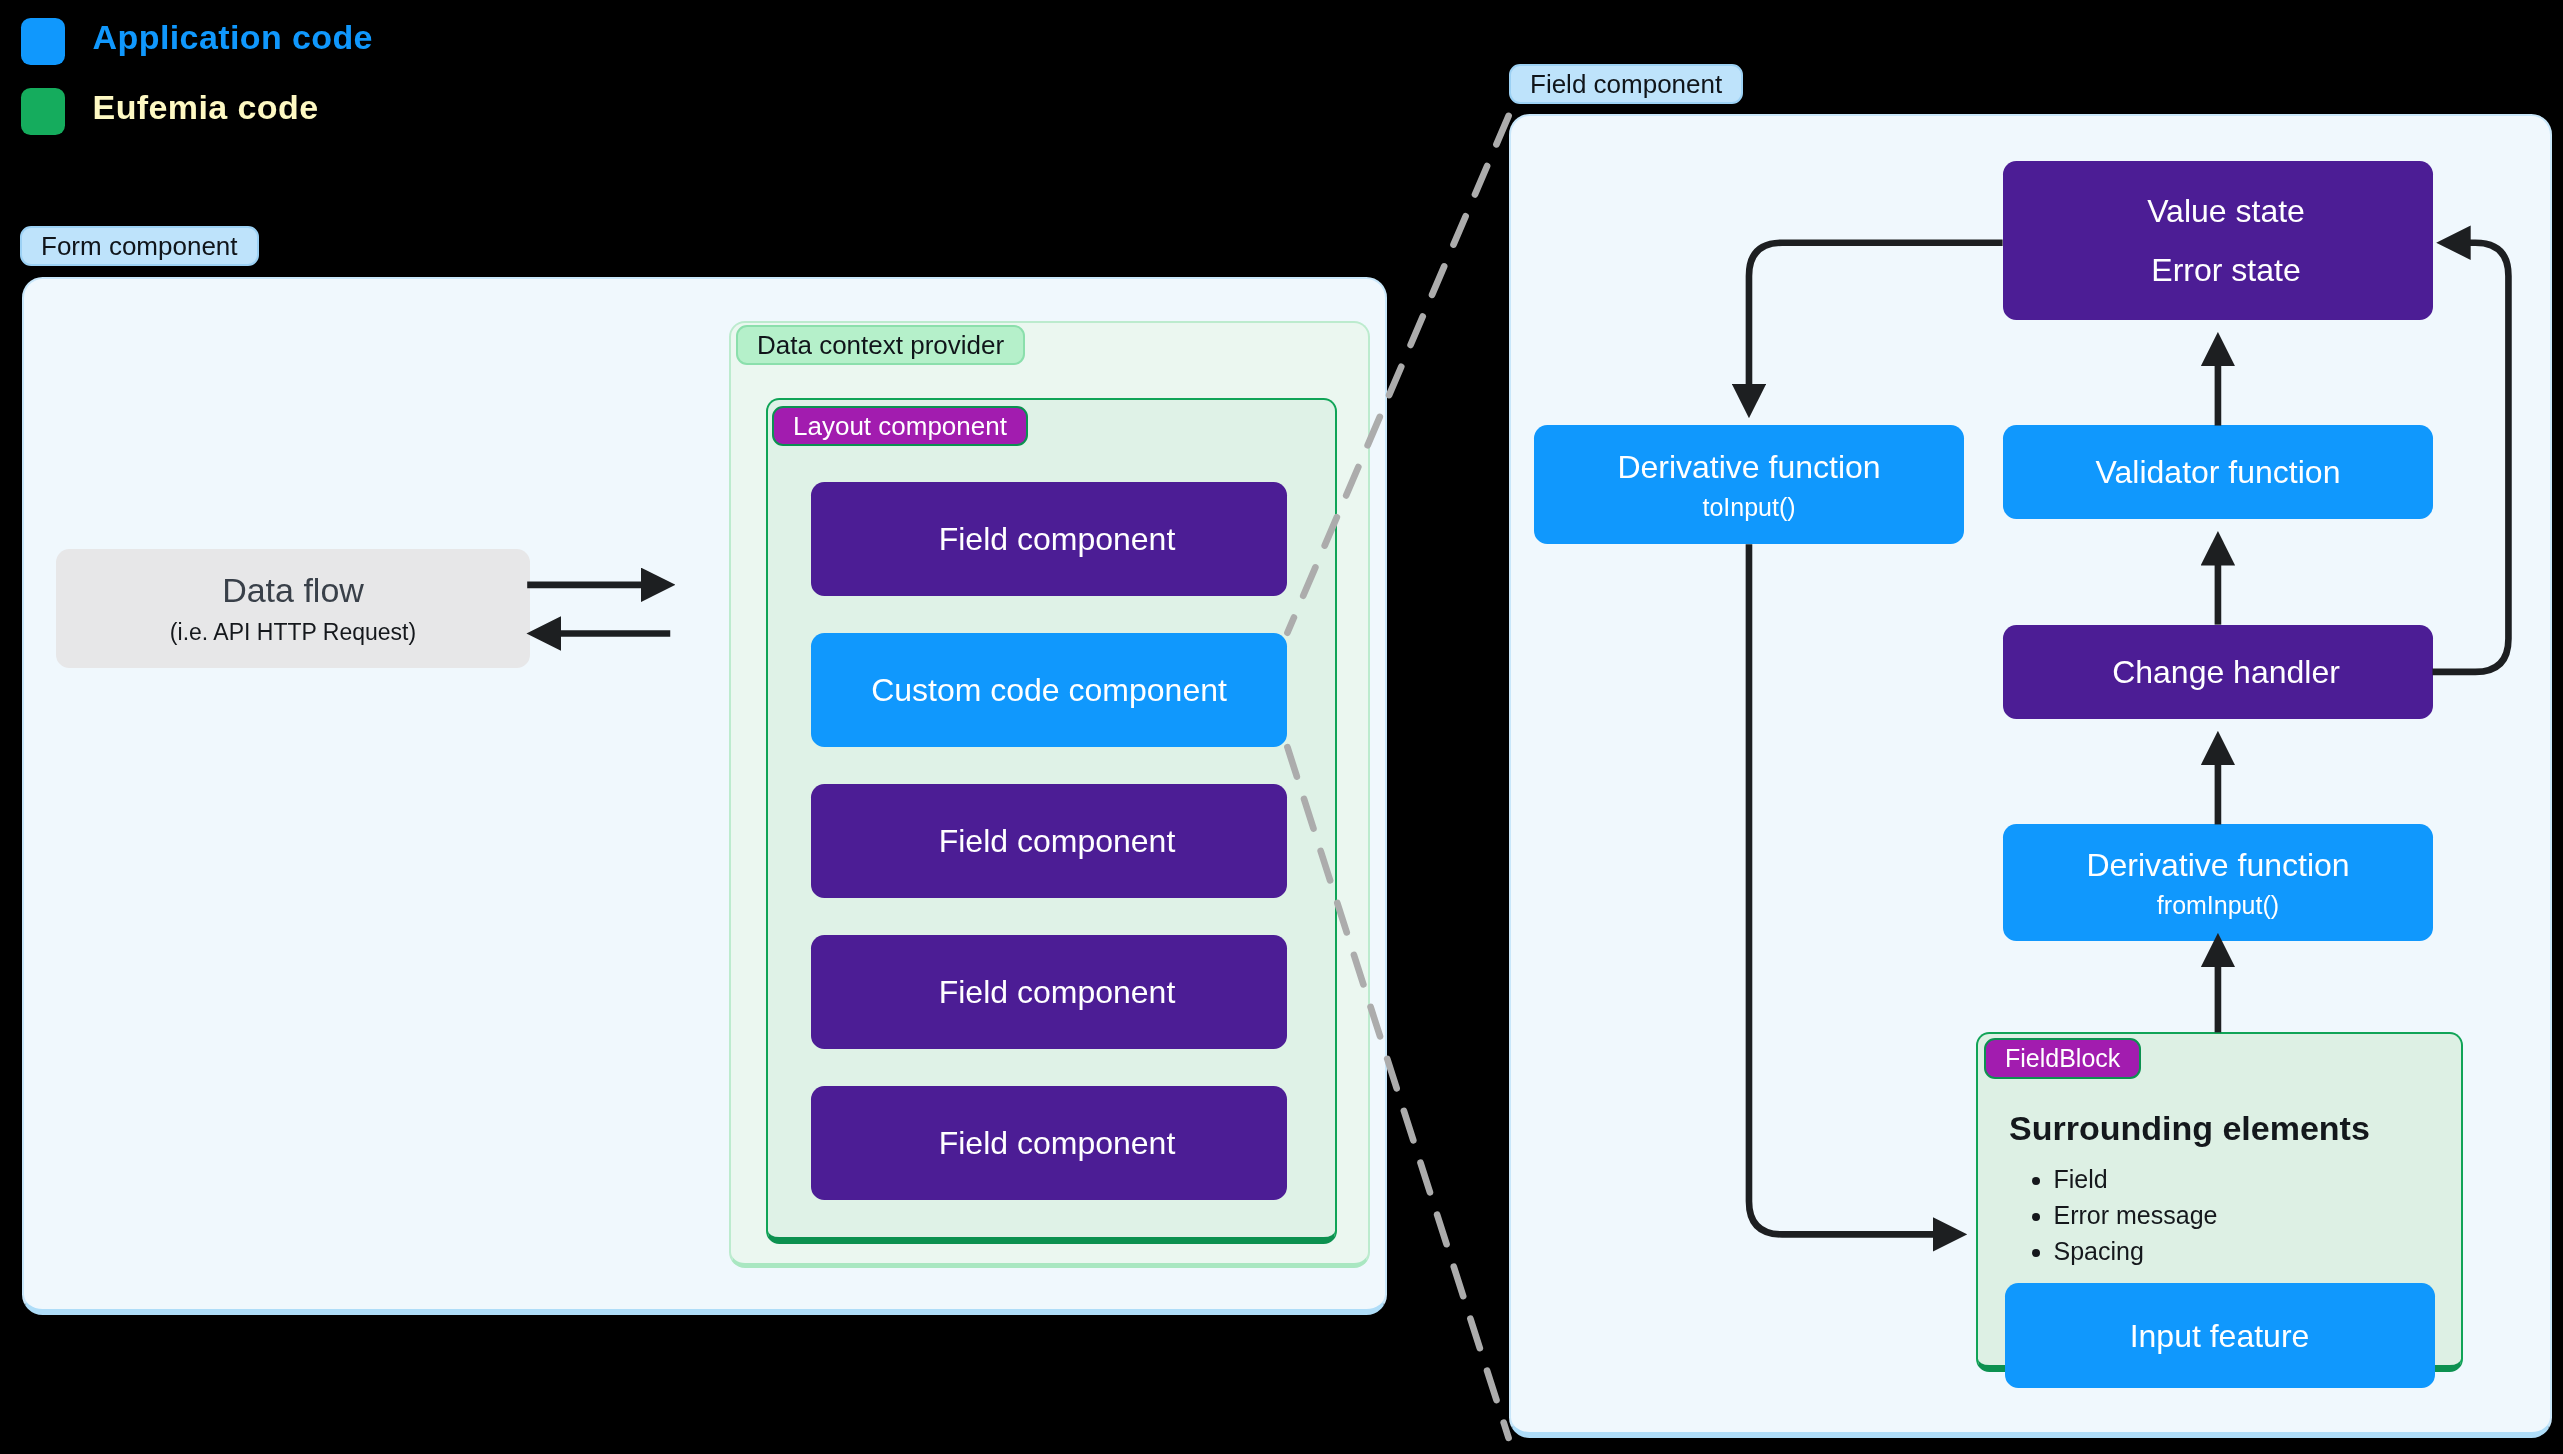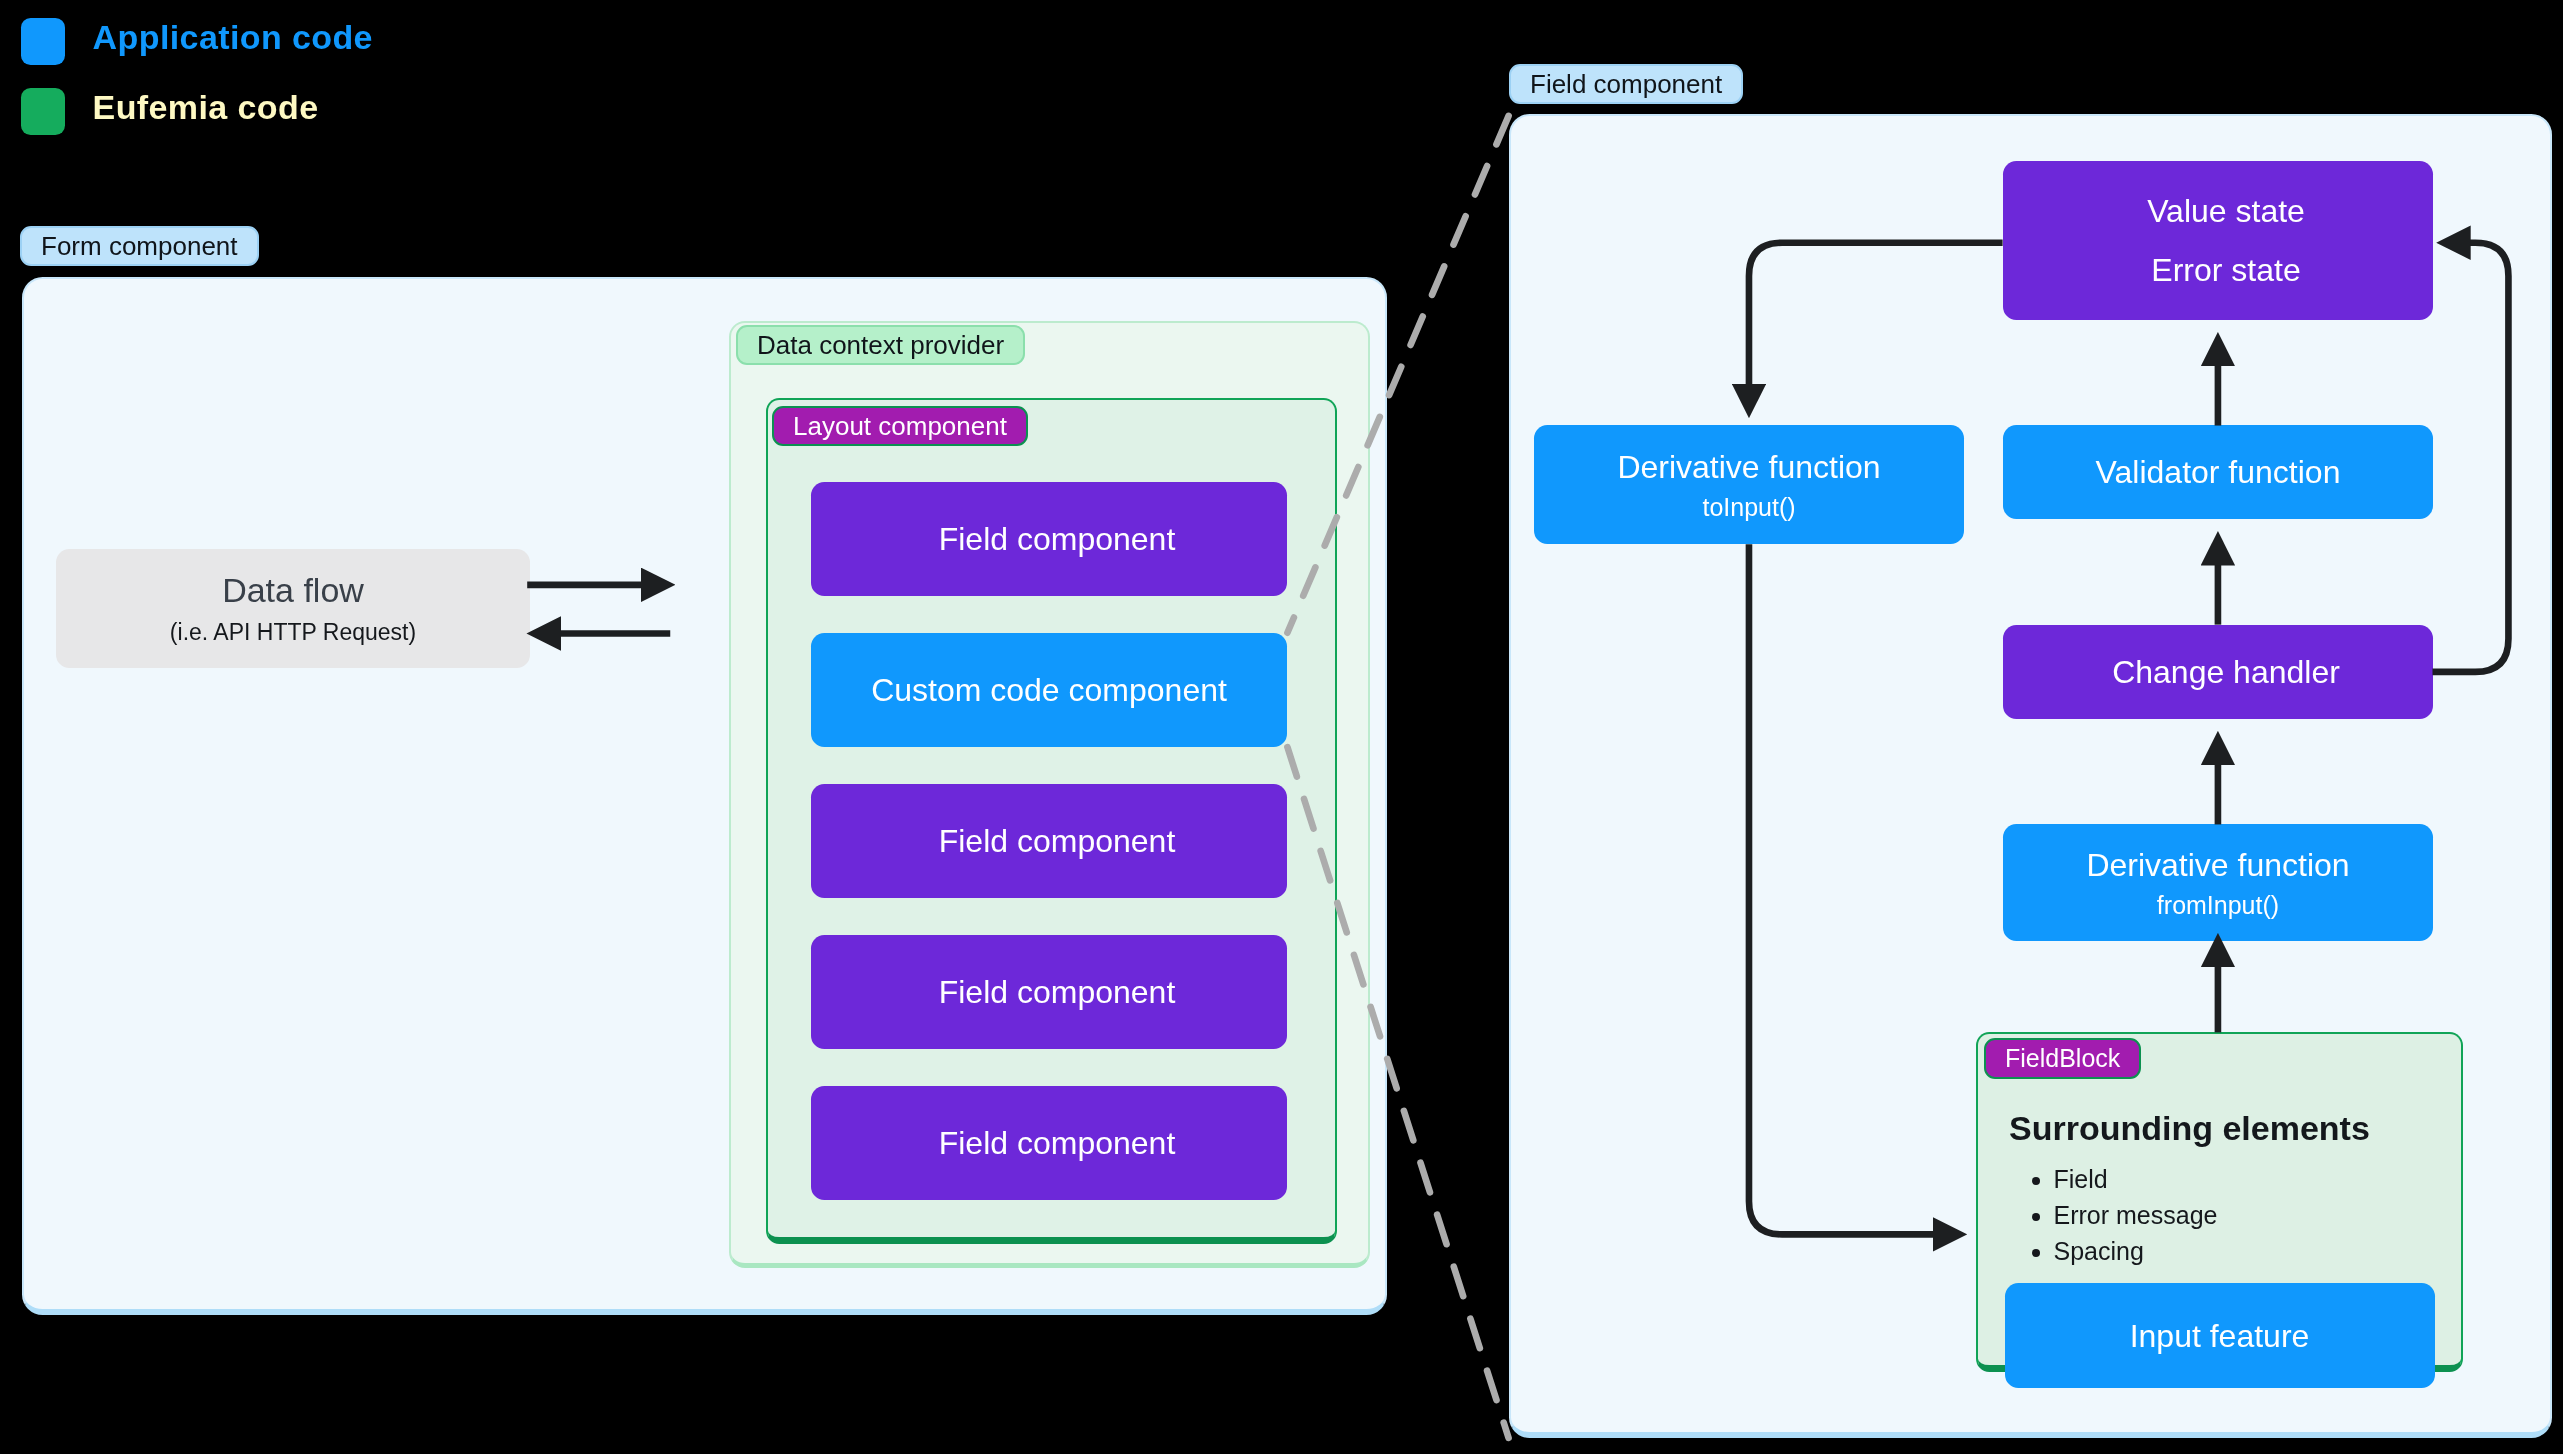--- a/index.html
+++ b/index.html
@@ -32,21 +32,21 @@
            border-bottom:5.9px solid #A9E7C1;border-radius:16px;box-sizing:border-box;}
   .layout{position:absolute;background:#DFF2E7;border:2.9px solid #10A457;
           border-bottom:7.4px solid #0C9150;border-radius:13.3px;box-sizing:border-box;}
   .fieldblock{position:absolute;background:#DDF0E4;border:2.9px solid #10A457;
           border-bottom:7.4px solid #0C9150;border-radius:13.3px;box-sizing:border-box;}
 
   
   .box{position:absolute;display:flex;flex-direction:column;align-items:center;
        justify-content:center;border-radius:13.3px;color:#fff;font-weight:500;
        text-align:center;box-sizing:border-box;}
-  .box.green{background:#6d28d9;padding-left:16px;}
+  .box.green{background:#4c1d95;padding-left:16px;}
   .box.blue{background:#1098FD;}
   .box .main{font-size:32px;line-height:1.25;}
   .box .sub{font-size:25px;margin-top:5.9px;}
   .box.twoline .main + .main{margin-top:19px;}
 
   
   .graybox{position:absolute;background:#E7E7E8;border-radius:13.3px;display:flex;
            flex-direction:column;align-items:center;justify-content:center;box-sizing:border-box;}
   .graybox .title{font-size:34px;font-weight:500;color:#394049;}
   .graybox .subtitle{font-size:23px;color:#15181C;margin-top:8.8px;}

